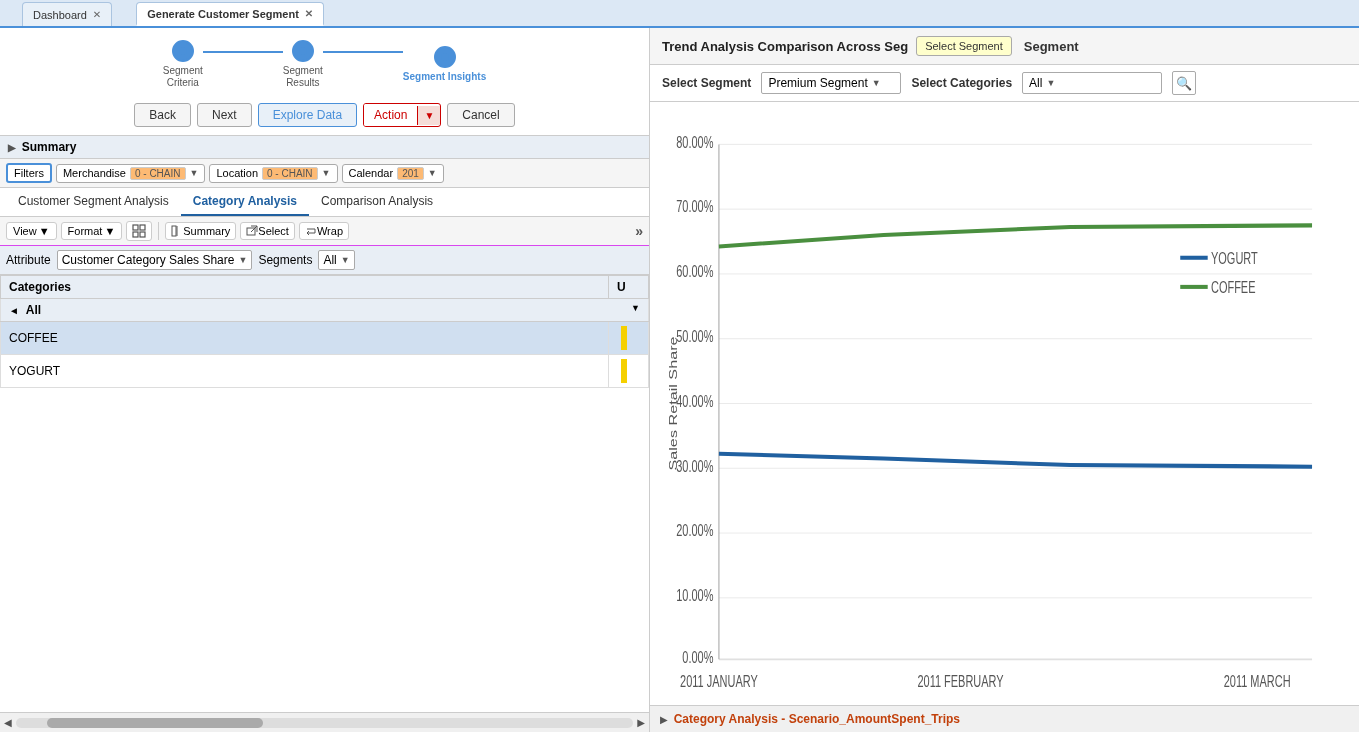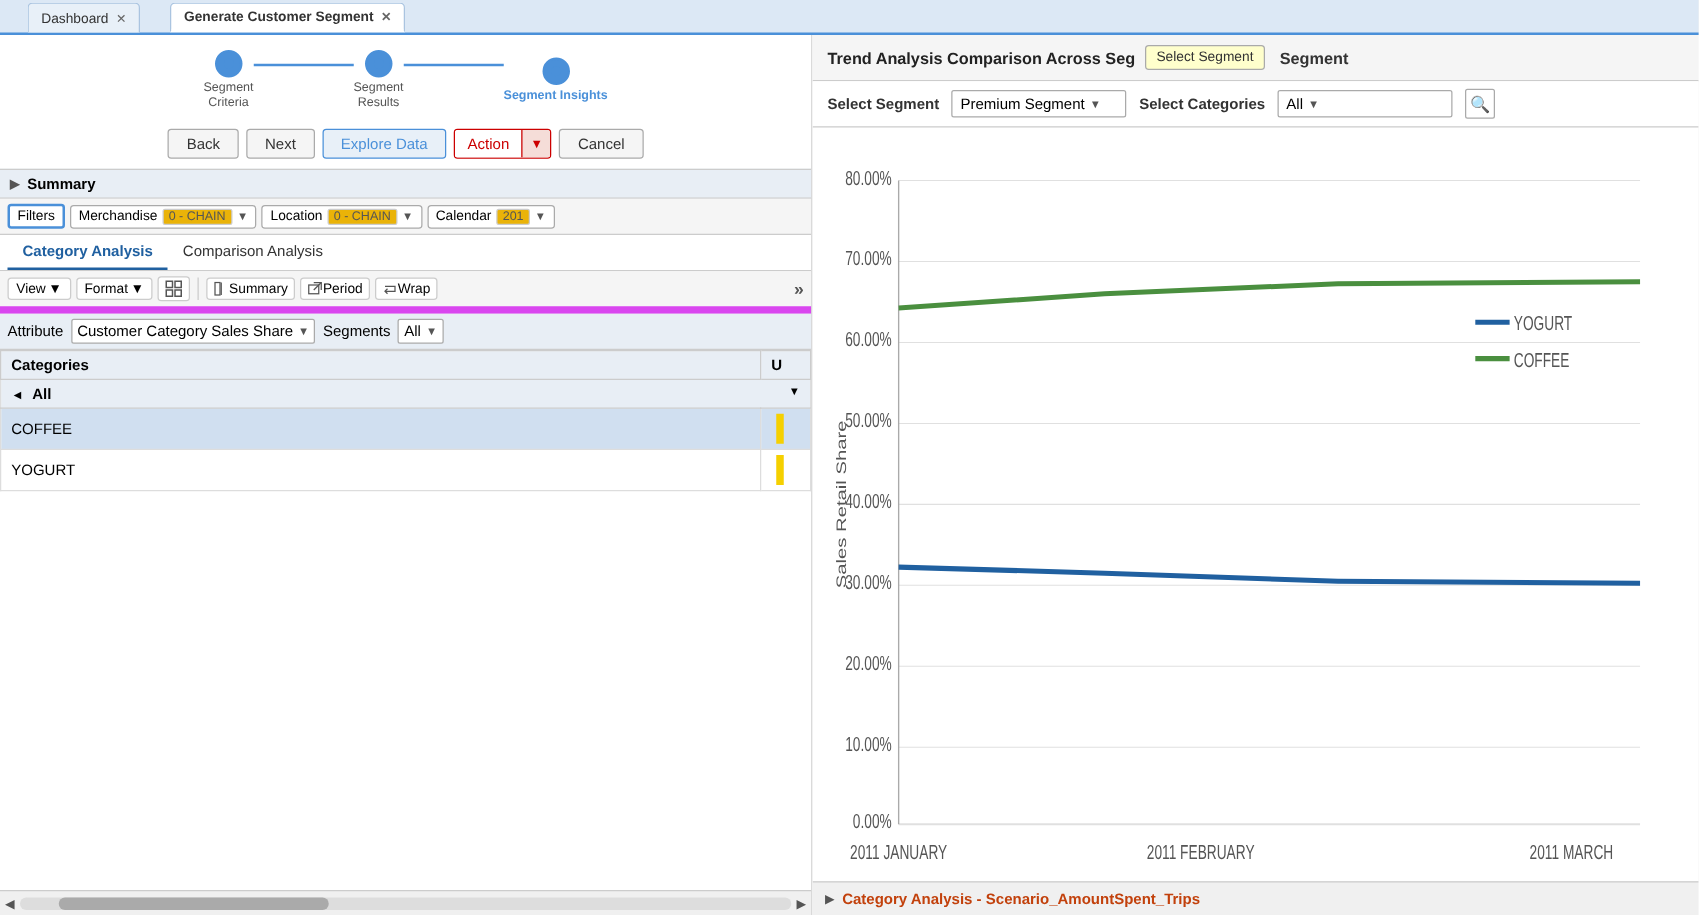--- a/index.html
+++ b/index.html
@@ -126,20 +126,21 @@
       font-size: 12px;
       color: #333;
     }
     .btn-primary {
       background: #e8f0f8;
       border-color: #4a90d9;
       color: #4a90d9;
     }
     .btn-action {
       display: flex;
+      align-items: center;
       gap: 0;
       padding: 0;
       border: 1px solid #c00;
       border-radius: 3px;
       overflow: hidden;
       background: #fff;
     }
     .btn-action-main {
       padding: 4px 10px;
       background: #fff;
@@ -194,21 +195,21 @@
       padding: 2px 6px;
       font-size: 11px;
       cursor: pointer;
       gap: 4px;
     }
     .filter-tab.active-tab {
       background: #fff;
       border: 2px solid #4a90d9;
     }
     .filter-badge {
-      background: #eab308;
+      background: #fdba74;
       border: 1px solid #ccc;
       border-radius: 2px;
       padding: 0 4px;
       font-size: 10px;
       color: #555;
     }
     .filter-arrow { font-size: 9px; color: #555; }
 
     
     .analysis-tabs {
@@ -230,21 +231,21 @@
       font-weight: bold;
     }
 
     
     .toolbar {
       display: flex;
       align-items: center;
       padding: 4px 6px;
       gap: 4px;
       background: #f5f5f5;
-      border-bottom: 6px solid #d946ef;
+      border-bottom: 1px solid #d946ef;
     }
     .toolbar-btn {
       display: flex;
       align-items: center;
       gap: 2px;
       padding: 2px 6px;
       border: 1px solid #ccc;
       border-radius: 3px;
       background: #fff;
       cursor: pointer;
@@ -553,20 +554,23 @@
         <span class="filter-arrow">▼</span>
       </div>
       <div class="filter-tab">
         <span>Calendar</span>
         <span class="filter-badge">201</span>
         <span class="filter-arrow">▼</span>
       </div>
     </div>
 
     <div class="analysis-tabs">
+      <div class="analysis-tab">
+        <span>Customer Segment Analysis</span>
+      </div>
       <div class="analysis-tab active">
         <span>Category Analysis</span>
       </div>
       <div class="analysis-tab">
         <span>Comparison Analysis</span>
       </div>
     </div>
 
     <div class="toolbar">
       <div class="toolbar-btn">
@@ -592,21 +596,21 @@
           <line x1="6" y1="1" x2="6" y2="11" stroke="#555" stroke-width="1"></line>
         </svg>
         <span>Summary</span>
       </div>
       <div class="toolbar-icon-btn">
         <svg width="12" height="12" viewBox="0 0 12 12">
           <rect x="1" y="3" width="8" height="7" fill="none" stroke="#555" stroke-width="1"></rect>
           <polyline points="5,1 11,1 11,7" fill="none" stroke="#555" stroke-width="1"></polyline>
           <line x1="5" y1="7" x2="11" y2="1" stroke="#555" stroke-width="1"></line>
         </svg>
-        <span>Period</span>
+        <span>Select</span>
       </div>
       <div class="toolbar-icon-btn">
         <svg width="12" height="12" viewBox="0 0 12 12">
           <polyline points="2,4 10,4 10,8 2,8" fill="none" stroke="#555" stroke-width="1"></polyline>
           <polyline points="4,6 2,8 4,10" fill="none" stroke="#555" stroke-width="1"></polyline>
         </svg>
         <span>Wrap</span>
       </div>
       <div class="toolbar-more">»</div>
     </div>

